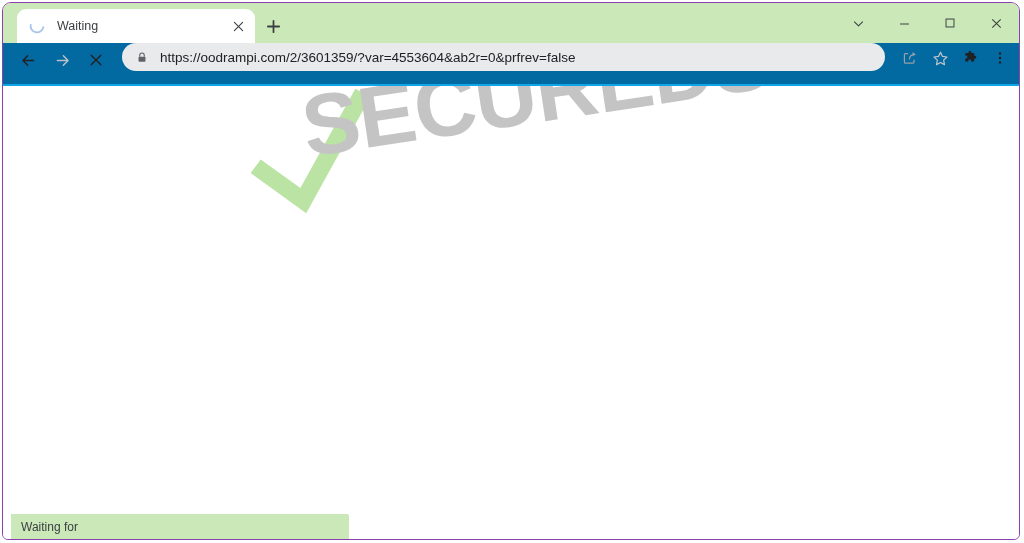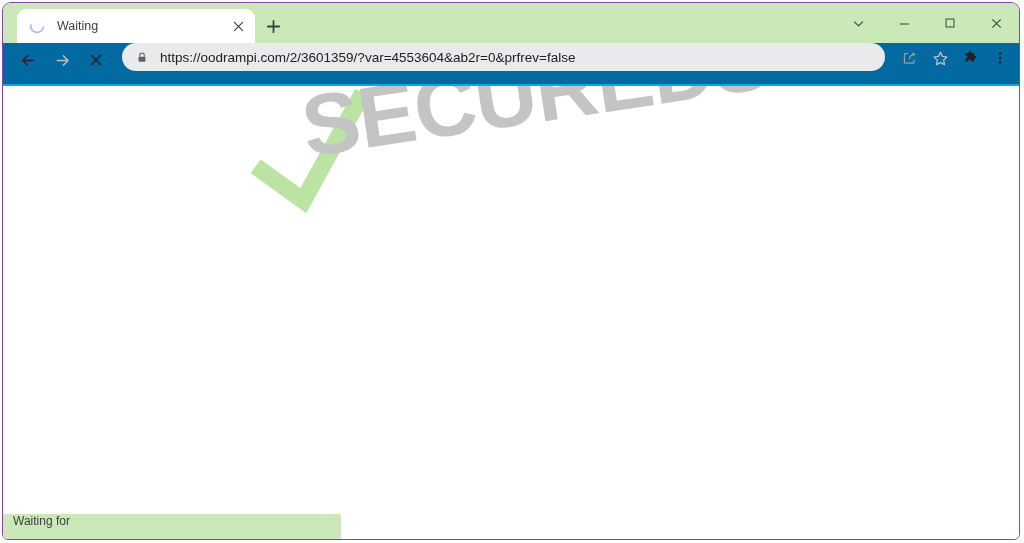--- a/index.html
+++ b/index.html
@@ -169,26 +169,27 @@
   #page-content {
     position: relative;
     height: 453px;
     background: #ffffff;
     overflow: hidden;
   }
 
   
   #status-bubble {
     position: absolute;
-    left: 0;
+    left: 8px;
     bottom: 0;
     height: 25px;
     min-width: 338px;
     background: #cbe8b8;
     display: flex;
+    align-items: center;
     border-top-right-radius: 2px;
   }
   #status-text {
     margin-left: 10px;
     font-size: 12px;
     color: #3c4043;
     white-space: nowrap;
   }
 
   

